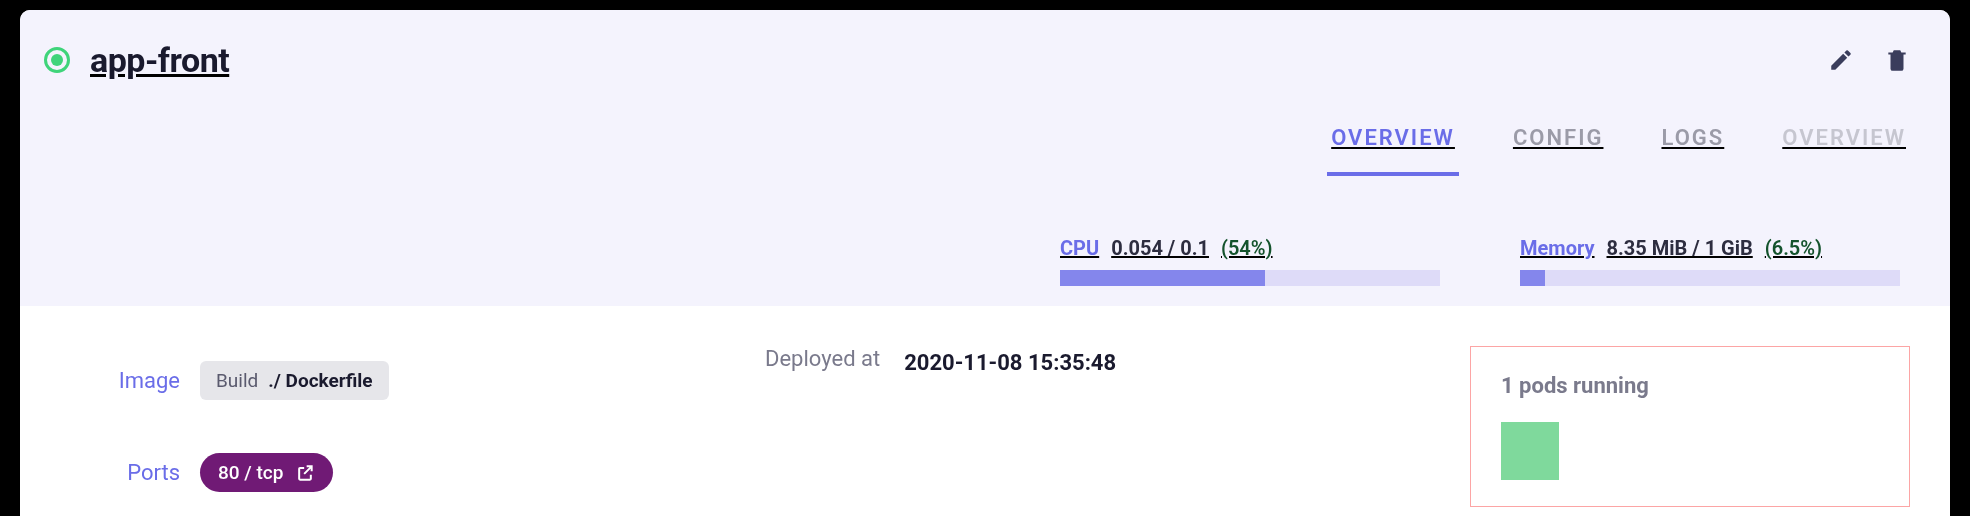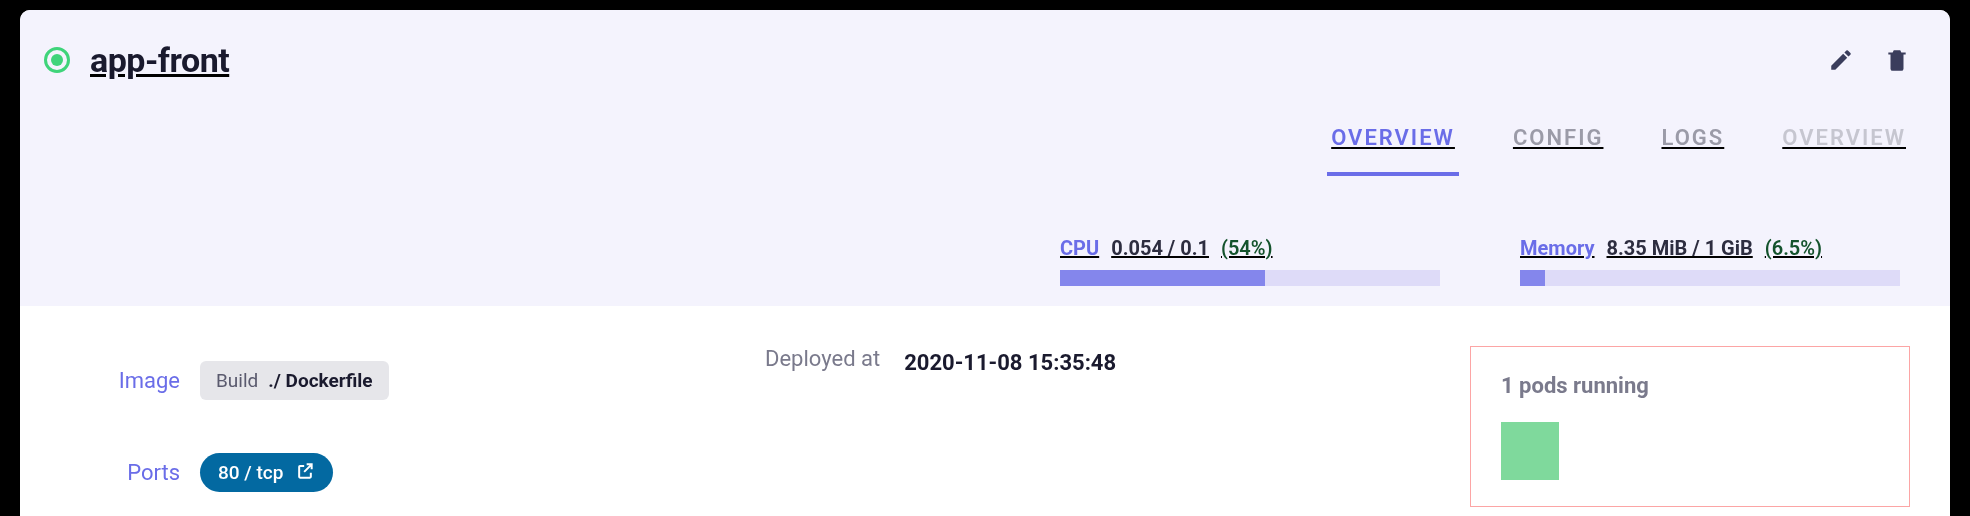--- a/index.html
+++ b/index.html
@@ -140,25 +140,26 @@
     border-radius: 6px;
     padding: 8px 16px;
     display: inline-flex;
     align-items: flex-start;
     gap: 10px;
     font-size: 19px;
     color: #5a5a6e;
   }
   .chip-grey .strong { font-weight: 700; color: #1a1a2e; }
   .chip-blue {
-    background: #0369a1;
+    background: #701a75;
     color: #fff;
     border-radius: 999px;
     padding: 8px 18px;
     display: inline-flex;
+    align-items: center;
     gap: 12px;
     font-size: 19px;
     font-weight: 500;
     cursor: pointer;
   }
   .chip-blue svg { width: 20px; height: 20px; }
   .deploy-row {
     display: grid;
     grid-template-columns: auto 1fr;
     column-gap: 24px;

